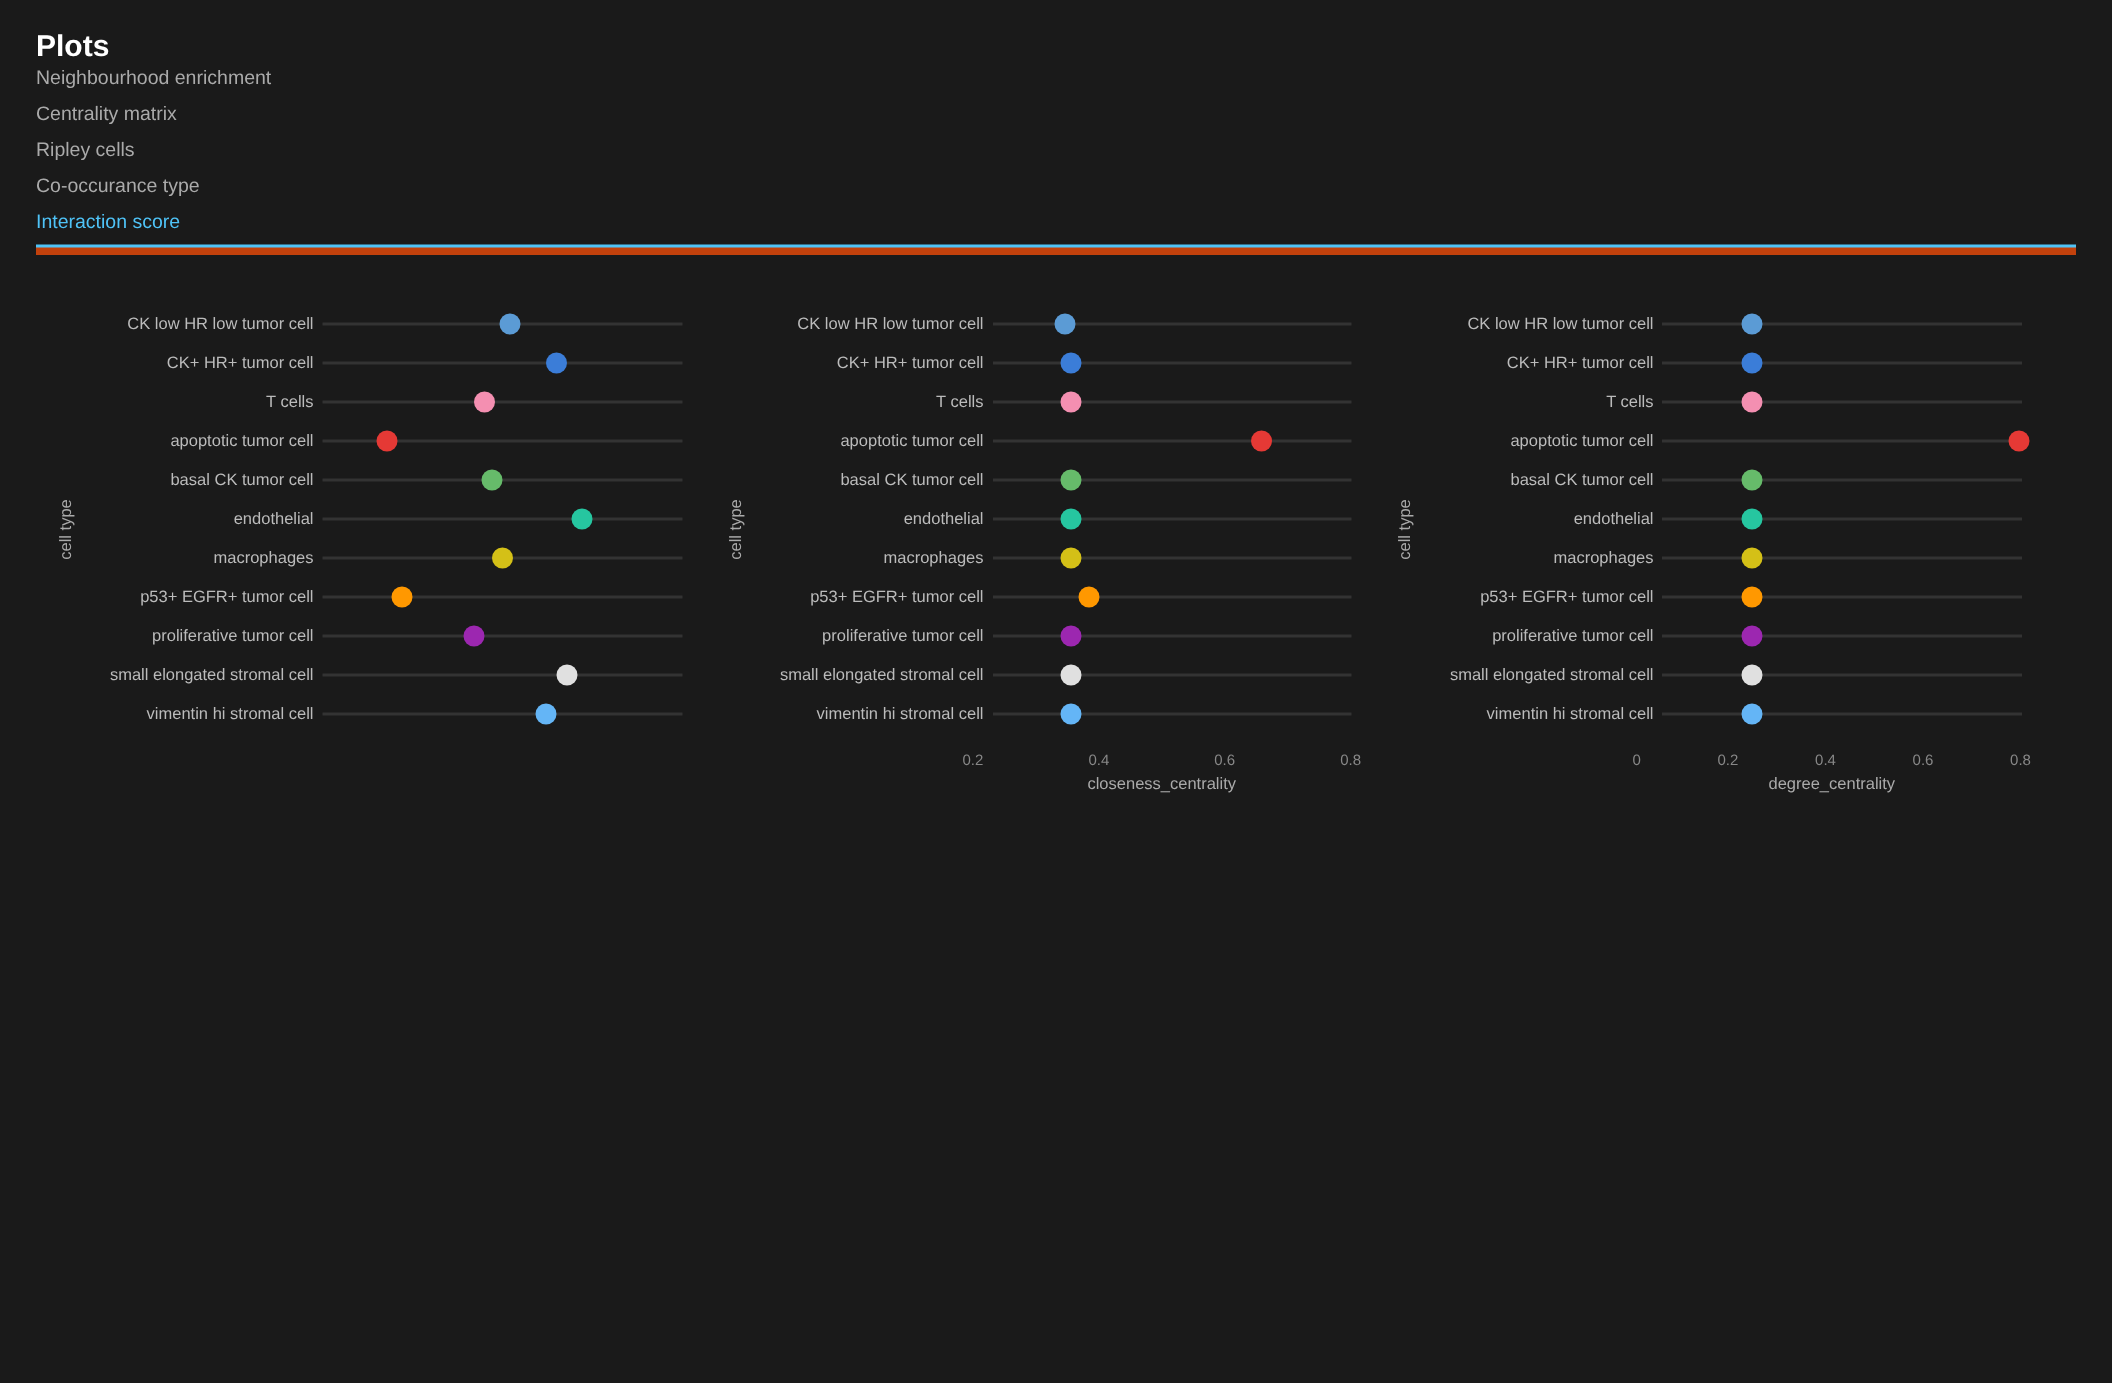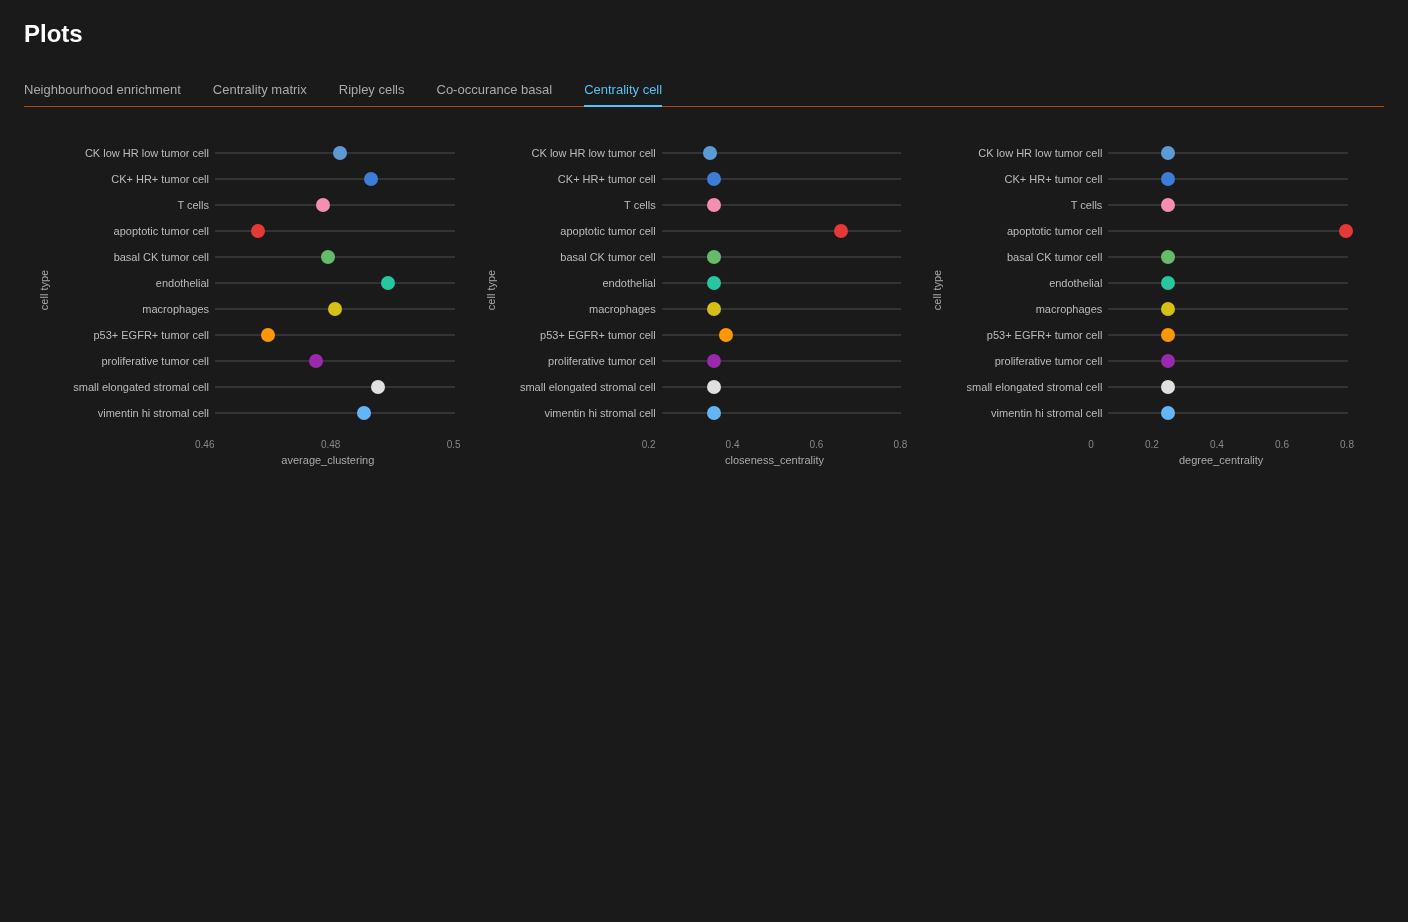--- a/index.html
+++ b/index.html
@@ -8,30 +8,30 @@
       color: #ccc;
       font-family: -apple-system, BlinkMacSystemFont, 'Segoe UI', sans-serif;
       font-size: 12px;
       min-height: 922px;
       overflow-x: hidden;
     }
     .page-container {
       padding: 20px 24px;
     }
     .page-title {
-      font-size: 24px;
+      font-size: 20px;
       font-weight: 700;
       color: #fff;
-      margin-bottom: 34px;
+      margin-bottom: 1px;
     }
     .nav-tabs {
       display: flex;
-      gap: 32px;
-      border-bottom: 1px solid #c2410c;
+      border-bottom: 6px solid #c2410c;
       margin-bottom: 30px;
+      flex-direction: column;
     }
     .nav-tab {
       padding-bottom: 8px;
       cursor: pointer;
       color: #aaa;
       font-size: 13px;
       border-bottom: 2px solid transparent;
       margin-bottom: -1px;
     }
     .nav-tab.active {
@@ -117,22 +117,22 @@
 </head>
 <body>
 
 <div class="page-container">
   <div class="page-title">Plots</div>
 
   <nav class="nav-tabs" id="nav-tabs-container">
       <div class="nav-tab">Neighbourhood enrichment</div>
       <div class="nav-tab">Centrality matrix</div>
       <div class="nav-tab">Ripley cells</div>
-      <div class="nav-tab">Co-occurance basal</div>
-      <div class="nav-tab active">Centrality cell</div>
+      <div class="nav-tab">Co-occurance type</div>
+      <div class="nav-tab active">Interaction score</div>
     </nav>
 
   <div class="charts-row" id="charts-container">
       <div class="chart-panel">
         <div class="chart-wrapper">
           <div class="y-axis-col">
             <div class="y-axis-label-container">cell type</div>
           </div>
           <div style="flex: 1 1 0%;">
             <div class="dot-row">
@@ -196,28 +196,20 @@
               </div>
             </div>
             <div class="dot-row">
               <div class="dot-label" style="width: 155px;">vimentin hi stromal cell</div>
               <div class="dot-line-area">
                 <div class="dot" style="background: rgb(100, 181, 246); left: 62%;"></div>
               </div>
             </div>
           </div>
         </div>
-        <div class="x-axis" style="margin-left: 161px;">
-          <div class="x-axis-ticks">
-            <span>0.46</span>
-            <span>0.48</span>
-            <span>0.5</span>
-          </div>
-          <div class="x-axis-label">average_clustering</div>
-        </div>
       </div>
       <div class="chart-panel">
         <div class="chart-wrapper">
           <div class="y-axis-col">
             <div class="y-axis-label-container">cell type</div>
           </div>
           <div style="flex: 1 1 0%;">
             <div class="dot-row">
               <div class="dot-label" style="width: 155px;">CK low HR low tumor cell</div>
               <div class="dot-line-area">

